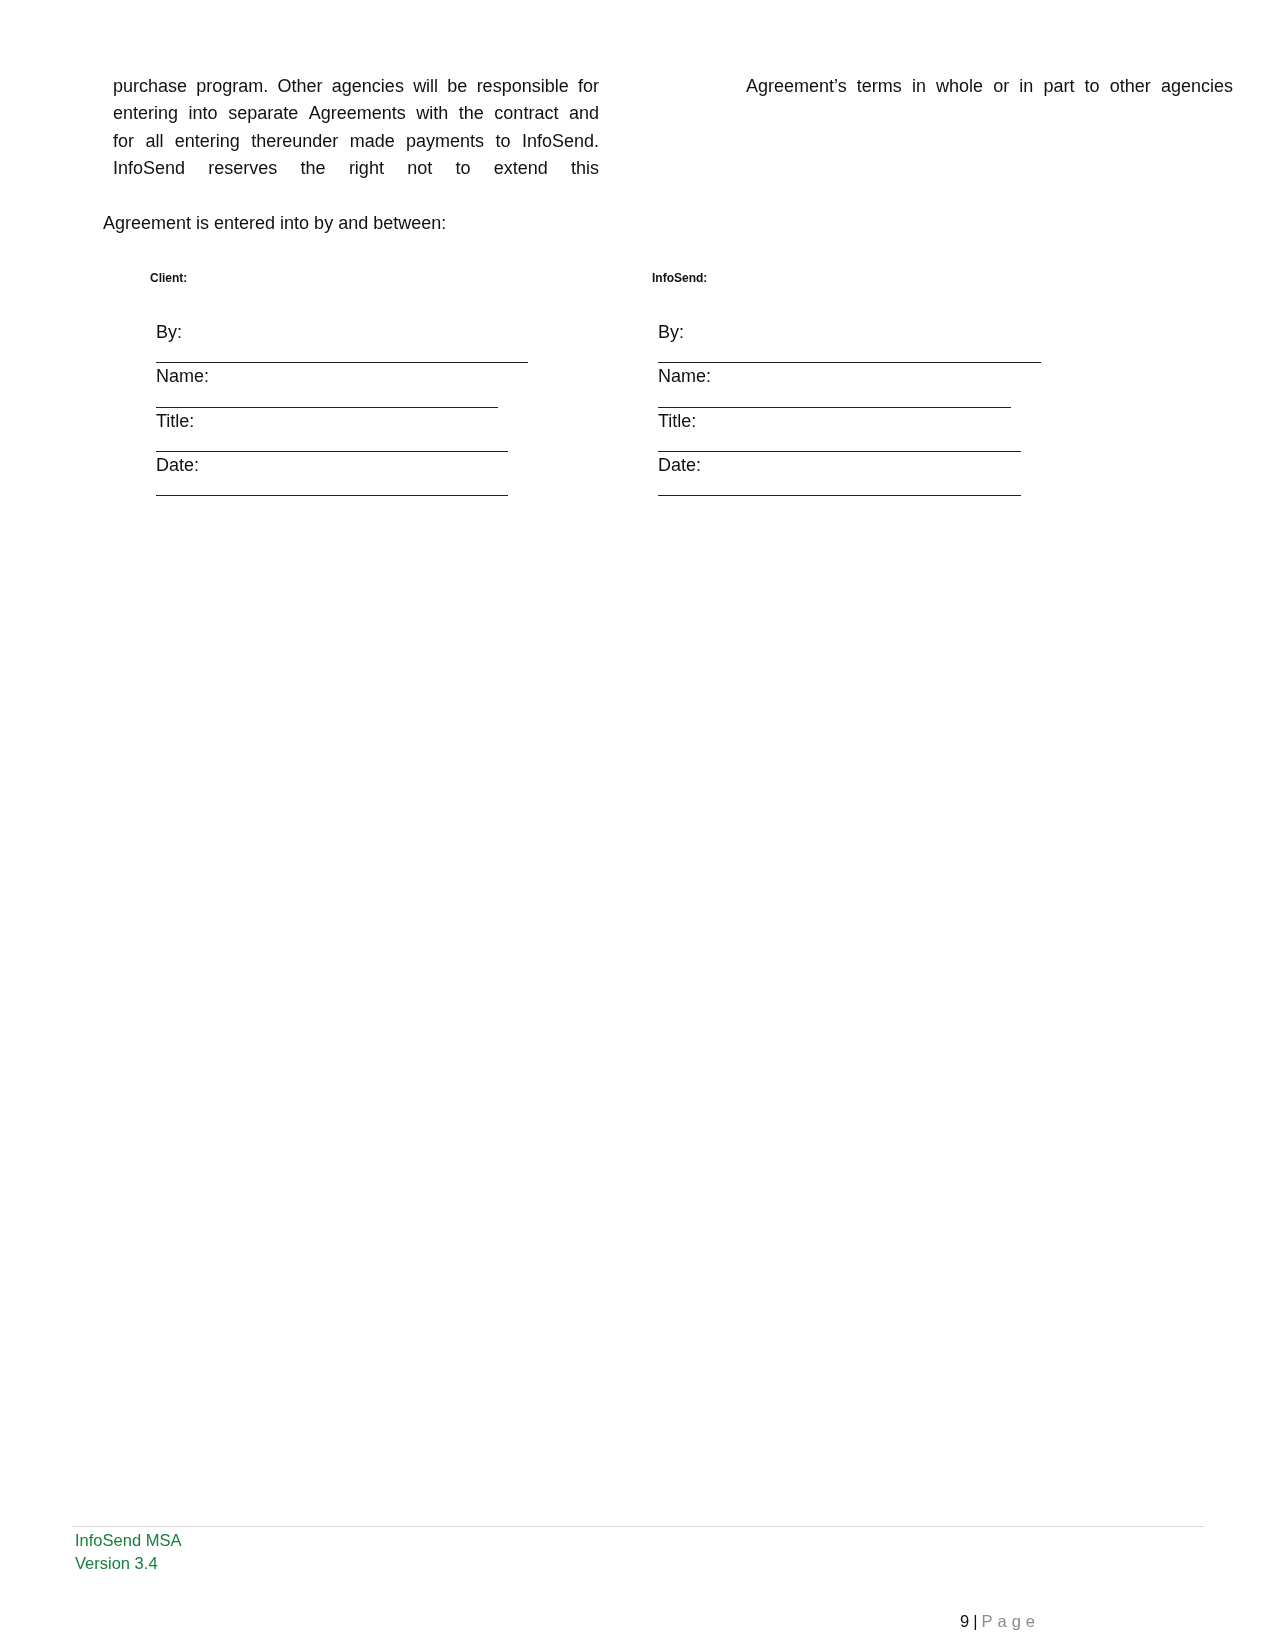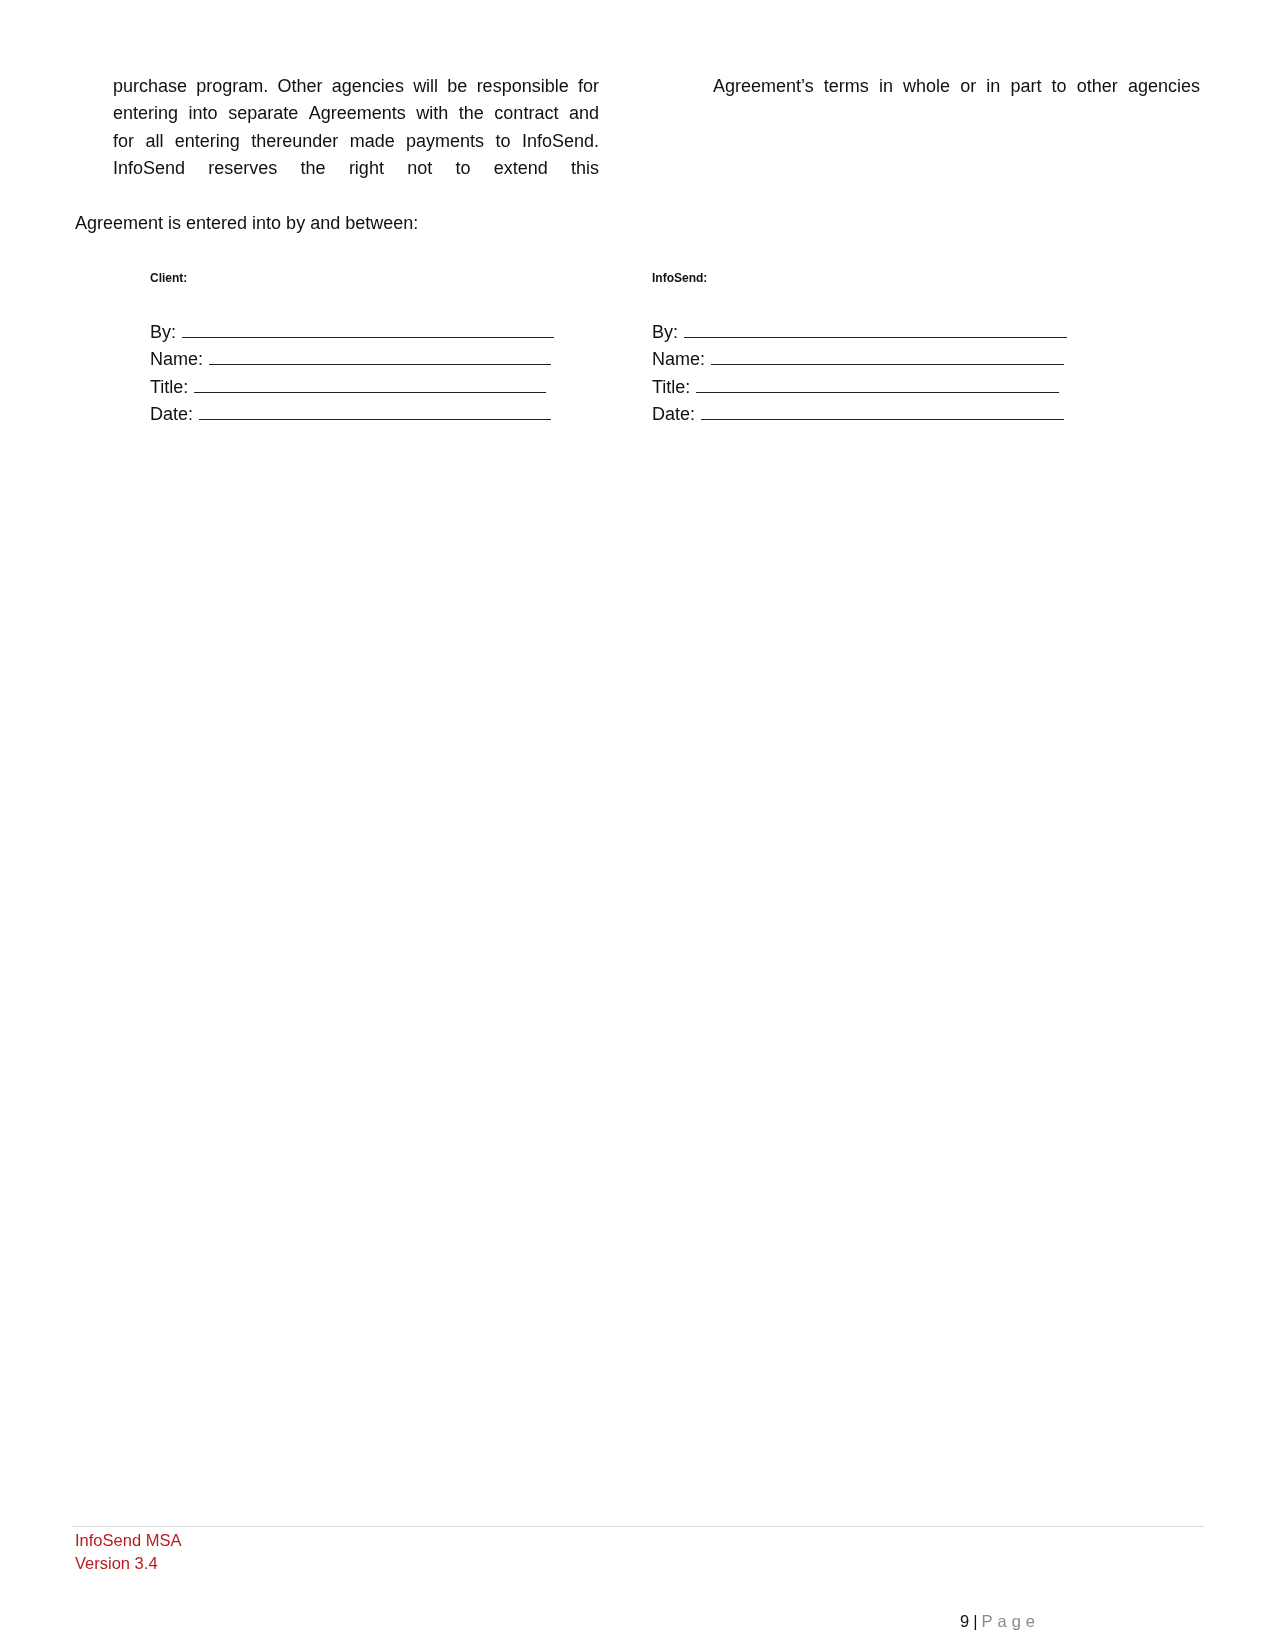--- a/index.html
+++ b/index.html
@@ -7,28 +7,28 @@
       width: 1275px; height: 1650px; position: relative; overflow: hidden;
       font-family: "Liberation Sans", "DejaVu Sans", sans-serif;
       color: #111111;
     }
     .abs { position: absolute; }
     .para {
       font-size: 18px; line-height: 27.3px; text-align: justify;
       text-align-last: left;
     }
     .line-j { display: flex; justify-content: space-between; }
-    .intro { font-size: 18px; line-height: 27px; }
+    .intro { font-size: 18px; line-height: 27px; margin-left: 28px; }
     .sig-heading { font-size: 12px; font-weight: bold; line-height: 27px; }
-    .sig-row { font-size: 18px; line-height: 27.3px; display: flex; align-items: baseline; white-space: nowrap; }
+    .sig-row { font-size: 18px; line-height: 27.3px; display: flex; align-items: baseline; white-space: nowrap; flex-direction: column; }
     .sig-row .blank {
       display: inline-block; border-bottom: 1.6px solid #222; height: 16px; margin-left: 6px;
     }
     .footer-rule { left: 72px; width: 1132px; top: 1526px; height: 0; border-top: 1px solid #d9d9d9; }
-    .footer-text { font-size: 16.5px; line-height: 23px; color: #b91c1c; }
+    .footer-text { font-size: 16.5px; line-height: 23px; color: #15803d; }
     .page-num { font-size: 16.5px; color: #111; }
     .page-num .sep { margin: 0 4px; }
     .page-num .page-word { color: #8a8a8a; letter-spacing: 5px; }
   </style>
 </head>
 <body>
 
 <div class="abs para" style="left:113px; top:73px; width:486px;">
   <div class="line-j" id="l0">
       <span>purchase</span>
@@ -65,21 +65,21 @@
       <span>reserves</span>
       <span>the</span>
       <span>right</span>
       <span>not</span>
       <span>to</span>
       <span>extend</span>
       <span>this</span>
     </div>
 </div>
 
-<div class="abs para" style="left:713px; top:73px; width:487px;">
+<div class="abs para" style="left:746px; top:73px; width:487px;">
   <div class="line-j" id="r0">
       <span>Agreement’s</span>
       <span>terms</span>
       <span>in</span>
       <span>whole</span>
       <span>or</span>
       <span>in</span>
       <span>part</span>
       <span>to</span>
       <span>other</span>

